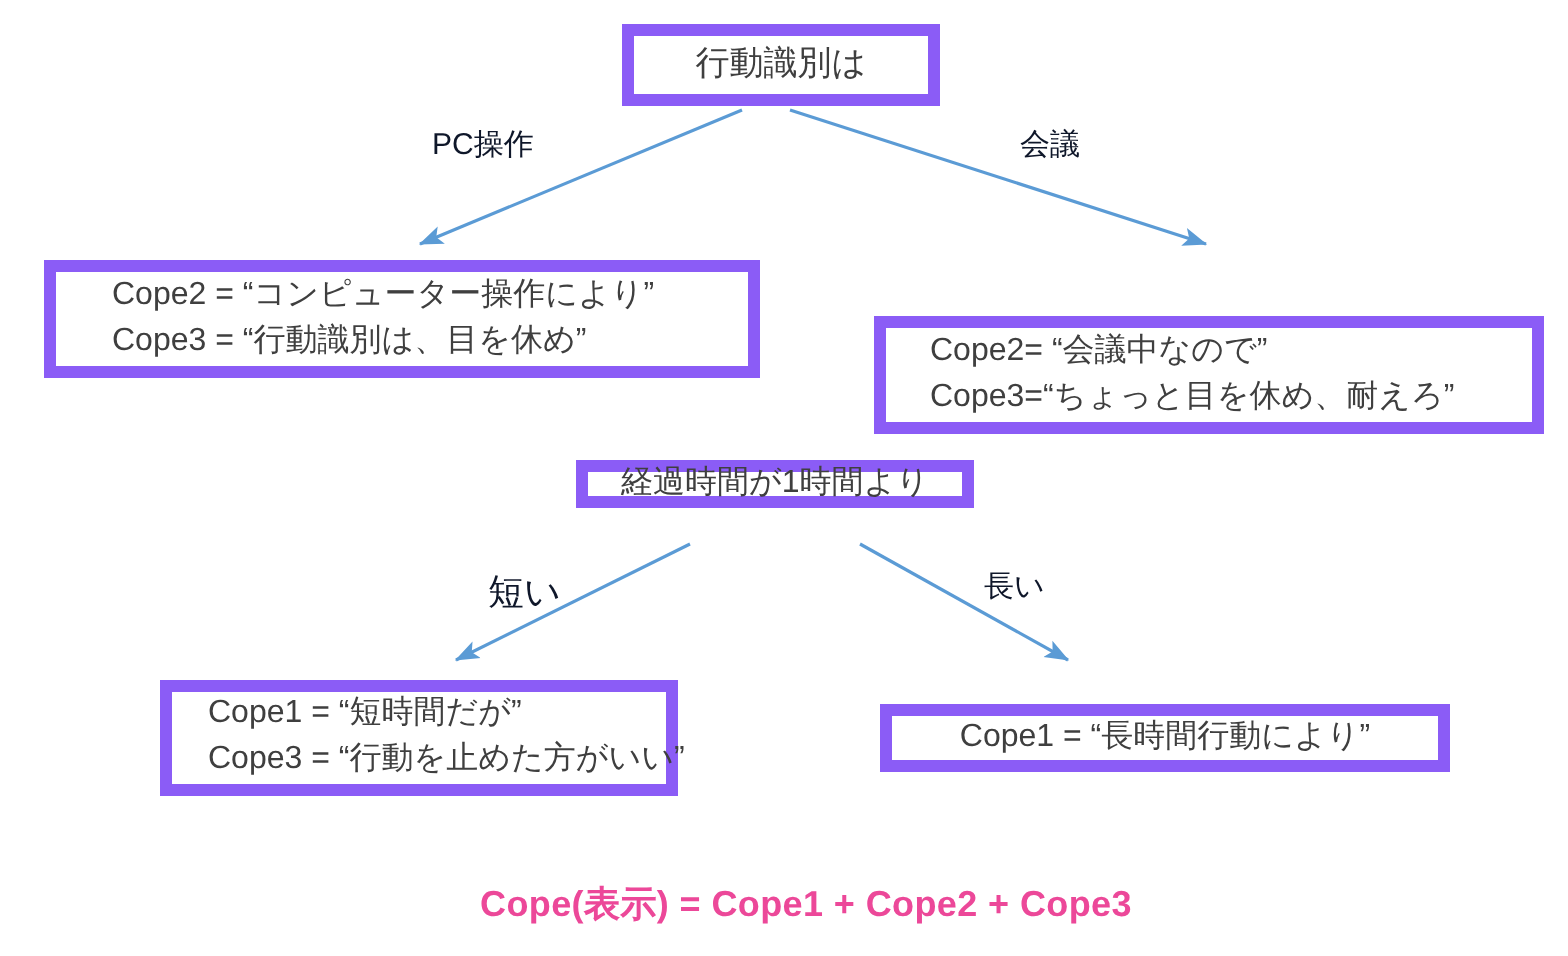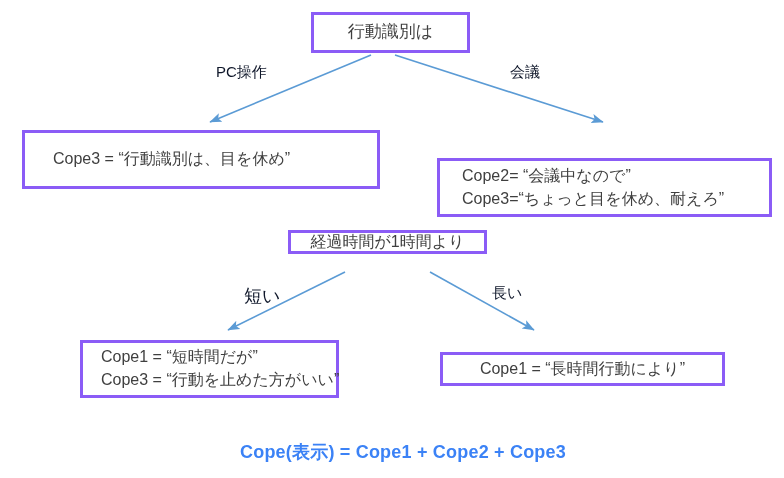--- a/index.html
+++ b/index.html
@@ -19,21 +19,21 @@
   #arrow-layer {
     position: absolute;
     left: 0;
     top: 0;
     width: 784px;
     height: 478px;
   }
   .node-box {
     position: absolute;
     box-sizing: border-box;
-    border: 3px solid #8b5cf6;
+    border: 6px solid #8b5cf6;
     background: #ffffff;
     display: flex;
     flex-direction: column;
     justify-content: center;
     align-items: center;
     color: #3f3f3f;
   }
   .node-box.left-align {
     align-items: flex-start;
   }
@@ -44,21 +44,21 @@
   .edge-label {
     position: absolute;
     white-space: nowrap;
     color: #0f172a;
     background: transparent;
   }
   .formula {
     position: absolute;
     white-space: nowrap;
     font-weight: bold;
-    color: #3b82f6;
+    color: #ec4899;
     letter-spacing: 0.2px;
     text-align: center;
   }
   
   #box-root {
     left: 311px; top: 12px; width: 159px; height: 41px;
     font-size: 17px;
   }
   #box-pc {
     left: 22px; top: 130px; width: 358px; height: 59px;
@@ -110,20 +110,21 @@
   </svg>
 
   <div class="node-box" id="box-root">
     <div class="node-line">行動識別は</div>
   </div>
 
   <div class="edge-label" id="label-pc">PC操作</div>
   <div class="edge-label" id="label-meet">会議</div>
 
   <div class="node-box left-align" id="box-pc">
+    <div class="node-line">Cope2 = “コンピューター操作により”</div>
     <div class="node-line">Cope3 = “行動識別は、目を休め”</div>
   </div>
 
   <div class="node-box left-align" id="box-meeting">
     <div class="node-line">Cope2= “会議中なので”</div>
     <div class="node-line">Cope3=“ちょっと目を休め、耐えろ”</div>
   </div>
 
   <div class="node-box" id="box-elapsed">
     <div class="node-line">経過時間が1時間より</div>

